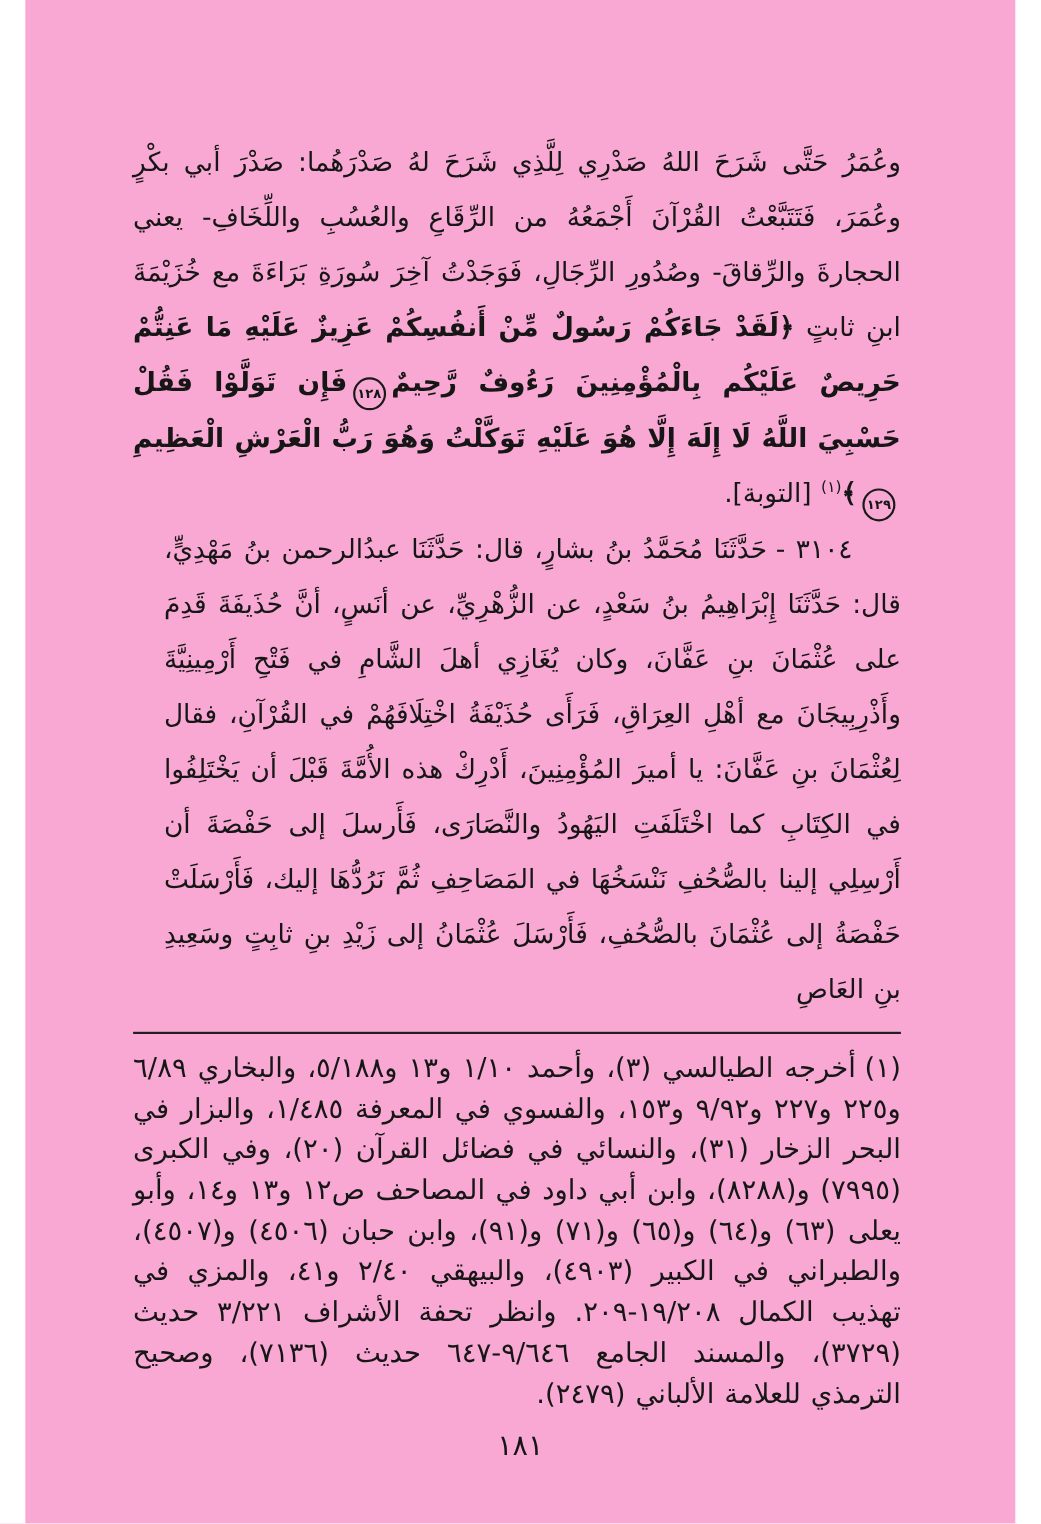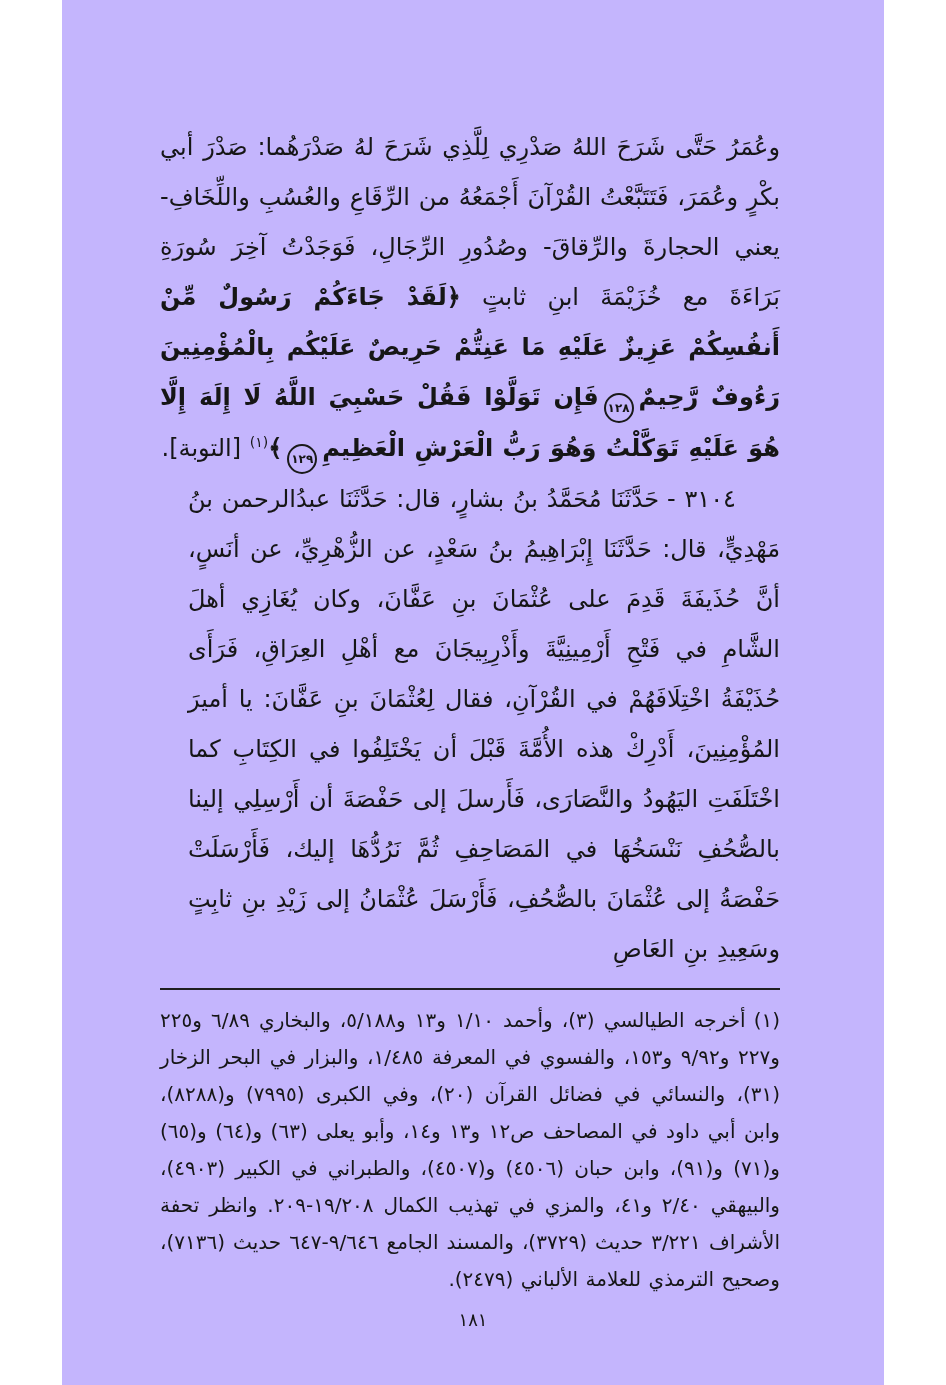--- a/index.html
+++ b/index.html
@@ -2,24 +2,24 @@
 <html lang="ar" dir="rtl"><head>
 <meta charset="utf-8">
 <style>
   html, body {
     margin: 0;
     padding: 0;
     background: #ffffff;
   }
   .page {
     position: relative;
-    width: 822px;
+    width: 900px;
     height: 1385px;
     margin: 0 auto;
-    background: #c4b5fd;
+    background: #f9a8d4;
     overflow: hidden;
     direction: rtl;
     font-family: "DejaVu Sans", sans-serif;
     color: #161616;
   }
   .content {
     position: relative;
     padding: 122px 104px 0 98px;
     min-height: 812px;
     box-sizing: border-box;
@@ -70,35 +70,35 @@
   .footnotes {
     margin: 14px 104px 0 98px;
   }
   .fn-rule {
     border-top: 2px solid #1f1f1f;
     height: 0;
     margin-bottom: 12px;
   }
   .fn-text {
     margin: 0;
-    font-size: 20px;
+    font-size: 25px;
     line-height: 37px;
     text-align: justify;
     word-spacing: 1px;
   }
   .fn-marker {
     margin-inline-end: 8px;
   }
   .page-number {
     position: absolute;
     bottom: 55px;
     left: 0;
     right: 0;
     text-align: center;
-    font-size: 18px;
+    font-size: 26px;
     letter-spacing: 2px;
   }
 </style>
 </head>
 <body>
 
 <div class="page">
 
   <main class="content">
 

